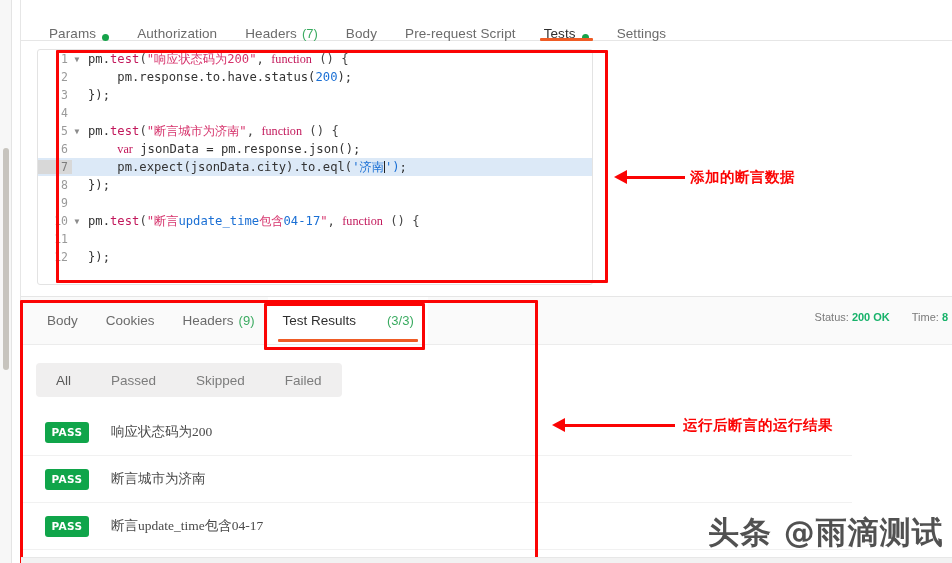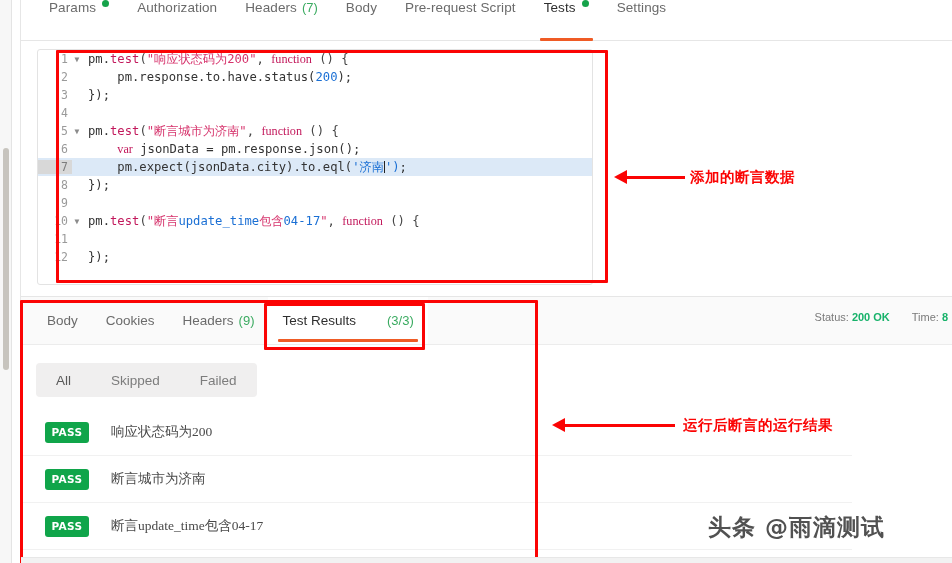--- a/index.html
+++ b/index.html
@@ -27,21 +27,21 @@
     background:#e6e6e6;
   }
 
   
   #req-tabbar {
     position:absolute; left:21px; top:0; width:931px; height:41px;
     background:#fff; border-bottom:1px solid #e6e6e6;
     display:flex; align-items:flex-start; padding-left:14px;
   }
   .rtab {
-    position:relative; height:41px; display:flex; align-items:flex-start;
+    position:relative; height:41px; display:flex; align-items:flex-end;
     padding:0 14px; font-size:13.5px; color:#6b6b6b; white-space:nowrap;
     cursor:pointer;
   }
   .rtab .lbl { letter-spacing:.1px; }
   .rtab.active .lbl { color:#2f2f2f; }
   .rtab .dot {
     width:7px; height:7px; border-radius:50%; background:#16a34a;
     margin-left:6px; display:inline-block;
   }
   .rtab .cnt { color:#3bab61; margin-left:5px; font-size:13px; }
@@ -170,21 +170,21 @@
     font-family:"DejaVu Sans","Liberation Sans",sans-serif;
   }
   .result-name {
     margin-left:22px; font-size:13.5px; color:#4a4a4a;
     font-family:Liberation Serif, serif;
   }
 
   
   #watermark {
     position:absolute; left:708px; top:512px;
-    font-size:23px; font-weight:bold; color:#3a3a3a;
+    font-size:31px; font-weight:bold; color:#3a3a3a;
     font-family:"DejaVu Sans","Liberation Sans",sans-serif;
     letter-spacing:1px; opacity:.88; white-space:nowrap;
   }
   #bottom-strip {
     position:absolute; left:21px; bottom:0; width:931px; height:6px;
     background:#f2f2f2; border-top:1px solid #e7e7e7;
   }
 </style>
 </head>
 <body>
@@ -261,20 +261,21 @@
   <div id="resp-meta">
     <span>Status:</span>
     <span class="val">200 OK</span>
     <span class="sep"></span>
     <span>Time:</span>
     <span class="val">8</span>
   </div>
 
   <div id="filter-bar">
       <div class="chip active">All</div>
+      <div class="chip">Passed</div>
       <div class="chip">Skipped</div>
       <div class="chip">Failed</div>
     </div>
 
   <div id="results-list">
       <div class="result-row">
         <div class="badge">PASS</div>
         <div class="result-name">响应状态码为200</div>
       </div>
       <div class="result-row">

